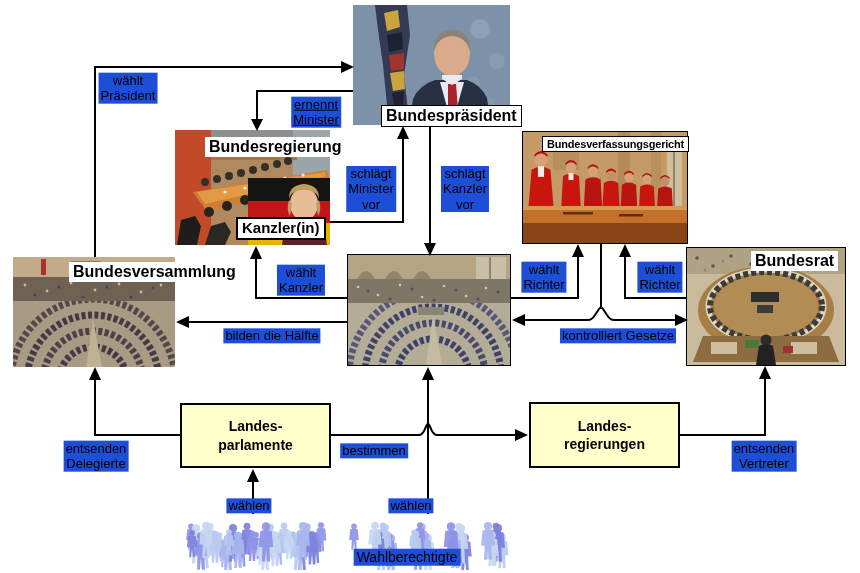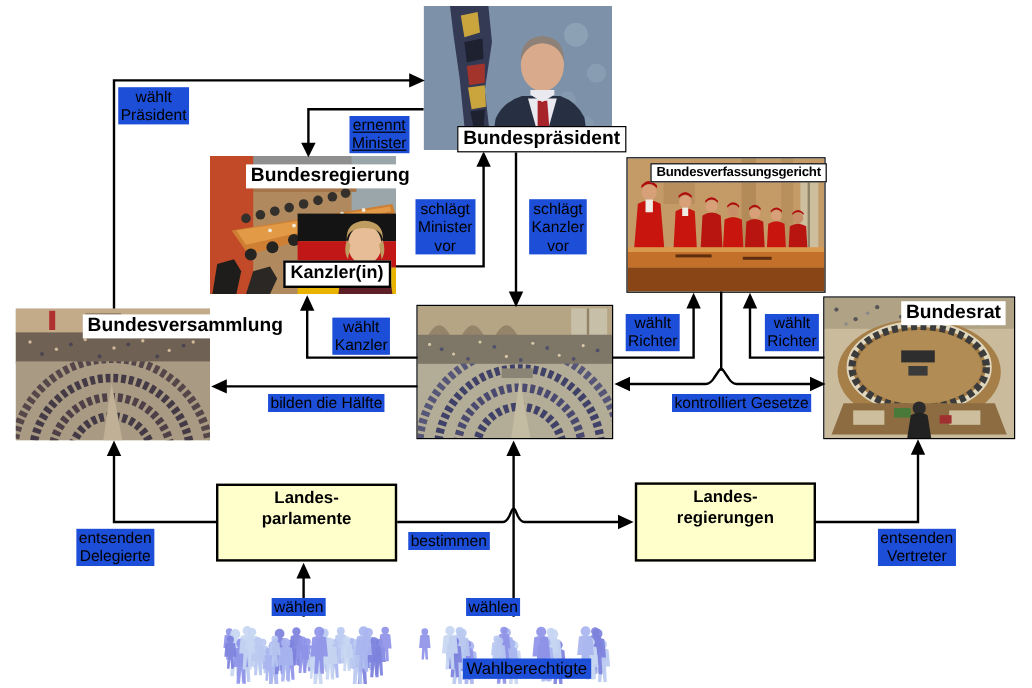--- a/index.html
+++ b/index.html
@@ -24,21 +24,21 @@
   .fs16{font-size:16px;}
   .fs115{font-size:11px;letter-spacing:-0.2px;}
   .fs15{font-size:15px;}
   .elabel{
     position:absolute;z-index:6;transform:translate(-50%,-50%);
     text-align:center;font-size:13px;line-height:1.18;white-space:pre-line;
     background:#1d4ed8;padding:0 2px;
   }
   .ybox{
     position:absolute;z-index:4;background:#ffffcc;border:2px solid #000;
-    display:flex;align-items:flex-start;justify-content:center;text-align:center;
+    display:flex;align-items:center;justify-content:center;text-align:center;
     font-weight:bold;font-size:14px;line-height:1.3;white-space:pre-line;
   }
   .crowd{position:absolute;z-index:2;}
   .wb{font-size:14px;padding:0 3px;}
 </style>
 </head>
 <body>
 
 <div class="canvas">
 
@@ -662,15 +662,15 @@
 Richter</div>
   <div class="elabel" style="left:598px;top:336px;margin-left:20px;">kontrolliert Gesetze</div>
   <div class="elabel" style="left:96px;top:456px;">entsenden
 Delegierte</div>
   <div class="elabel" style="left:374px;top:451px;">bestimmen</div>
   <div class="elabel" style="left:249px;top:506px;">wählen</div>
   <div class="elabel" style="left:411px;top:506px;">wählen</div>
   <div class="elabel" style="left:764px;top:456px;">entsenden
 Vertreter</div>
 
-  <div class="elabel wb" style="left:407px;top:557px;margin-left:32px;">Wahlberechtigte</div>
+  <div class="elabel wb" style="left:407px;top:557px;">Wahlberechtigte</div>
 
 </div>
 
 </body></html>

